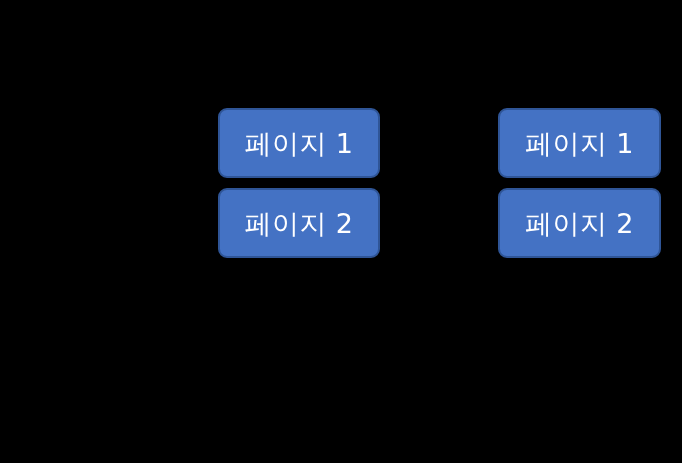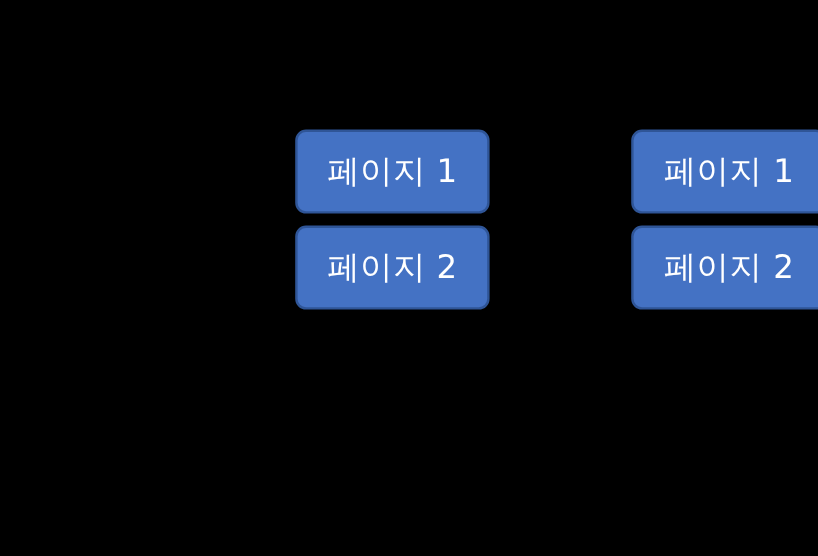--- a/index.html
+++ b/index.html
@@ -46,21 +46,20 @@
     line-height: 1;
     letter-spacing: 0.4px;
     display: flex;
     align-items: center;
     justify-content: center;
     text-align: center;
     cursor: pointer;
     user-select: none;
     padding: 0 6px;
     font-family: "DejaVu Sans", "Liberation Sans", sans-serif;
-    margin-left: 28px;
   }
 </style>
 </head>
 <body>
 
 <div id="stage">
 
   <div class="button-group" id="group-left">
     <div class="page-button">페이지 1</div>
     <div class="page-button">페이지 2</div>

